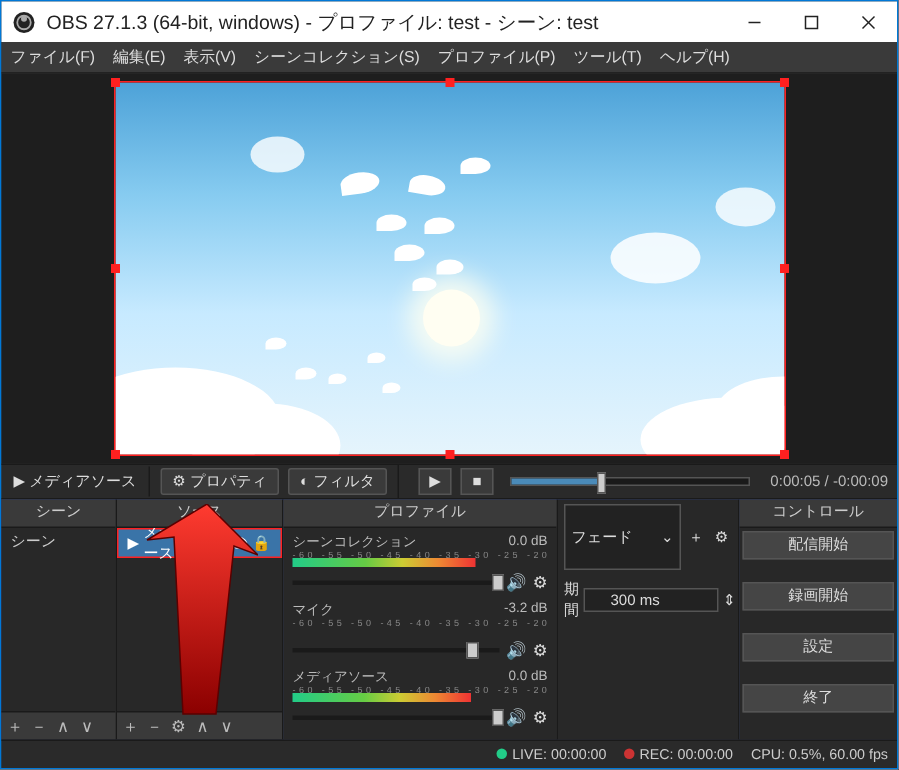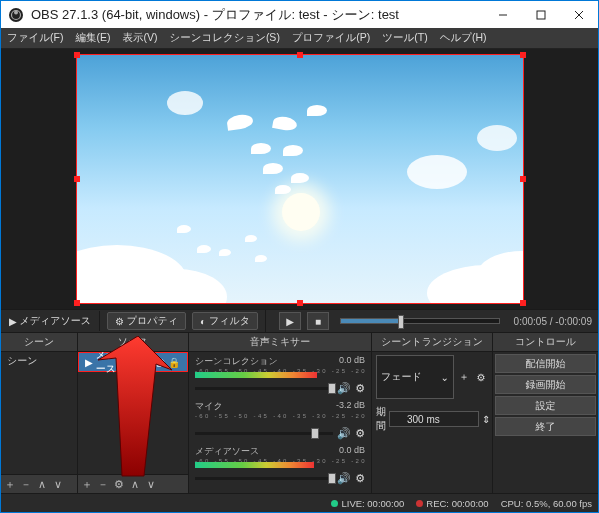--- a/index.html
+++ b/index.html
@@ -67,21 +67,21 @@
 .mtrk{height:12px;position:relative;margin:1px 0}
 .mtrk .ticks{position:absolute;top:-1px;left:0;right:0;font-size:6px;color:#888;letter-spacing:2.3px;white-space:nowrap;overflow:hidden}
 .mtrk .bar{position:absolute;top:3px;left:0;height:6px;background:linear-gradient(90deg,#2c8 0%,#6c4 40%,#cc3 60%,#e83 80%,#e33 100%)}
 .vrow{display:flex;align-items:center;gap:4px}
 .vrow .vs{flex:1;height:3px;background:#1a1a1a;position:relative}
 .vrow .vs .vk{position:absolute;width:6px;height:9px;background:#ccc;border:1px solid #555;top:-4px}
 .trans-row{display:flex;align-items:center;padding:3px 4px;gap:3px;font-size:10px}
 .trans-row .dd{flex:1;height:16px;background:#222;border:1px solid #555;padding:13px 4px;display:flex;align-items:center;font-size:10px}
 .trans-row input{width:54px;height:14px;background:#222;border:1px solid #555;color:#ddd;font-size:10px;padding:0 17px}
 .ctrl-col{padding:2px}
-.cbn{height:17px;background:#454545;border:1px solid #555;margin-bottom:2px;text-align:center;font-size:10px;line-height:17px;color:#ddd}
+.cbn{height:17px;background:#454545;border:1px solid #555;margin-bottom:15px;text-align:center;font-size:10px;line-height:17px;color:#ddd}
 .statusbar{height:18px;background:#2a2a2a;border-top:1px solid #1a1a1a;display:flex;align-items:center;justify-content:flex-end;padding:0 6px;gap:12px;font-size:9.5px;color:#ccc}
 .statusbar .dot{display:inline-block;width:7px;height:7px;border-radius:50%;margin-right:3px;vertical-align:middle}
 .arrow-annot{position:absolute;left:86px;top:336px;pointer-events:none;z-index:50}
 .tri{font-size:10px}
 .iconbtn{width:14px;height:14px;display:inline-flex;align-items:center;justify-content:center;font-size:10px}
 </style>
 </head>
 <body>
 
 <div class="chrome">
@@ -213,21 +213,21 @@
       <div class="pfoot">
         <span>＋</span>
         <span>－</span>
         <span>⚙</span>
         <span>∧</span>
         <span>∨</span>
       </div>
     </div>
 
     <div class="panel p-mixer">
-      <div class="phdr">音声ミキサー</div>
+      <div class="phdr">プロファイル</div>
       <div class="pbody" id="mixer-body">
           <div class="mixer-ch">
             <div class="lab">
               <span>シーンコレクション</span>
               <span class="db">0.0 dB</span>
             </div>
   <div class="mtrk">
               <div class="ticks">-60 -55 -50 -45 -40 -35 -30 -25 -20 -15 -10 -5 0</div>
               <div class="bar" style="width:72%"></div>
             </div>
@@ -270,21 +270,20 @@
                 <div class="vk" style="left:96%"></div>
               </div>
               <span>🔊</span>
               <span>⚙</span>
             </div>
           </div>
         </div>
     </div>
 
     <div class="panel p-trans">
-      <div class="phdr">シーントランジション</div>
       <div class="pbody">
         <div class="trans-row">
           <div class="dd">
               <span>フェード</span>
               <span style="margin-left:auto">⌄</span>
             </div>
           <span class="iconbtn">＋</span>
           <span class="iconbtn">⚙</span>
         </div>
         <div class="trans-row">

